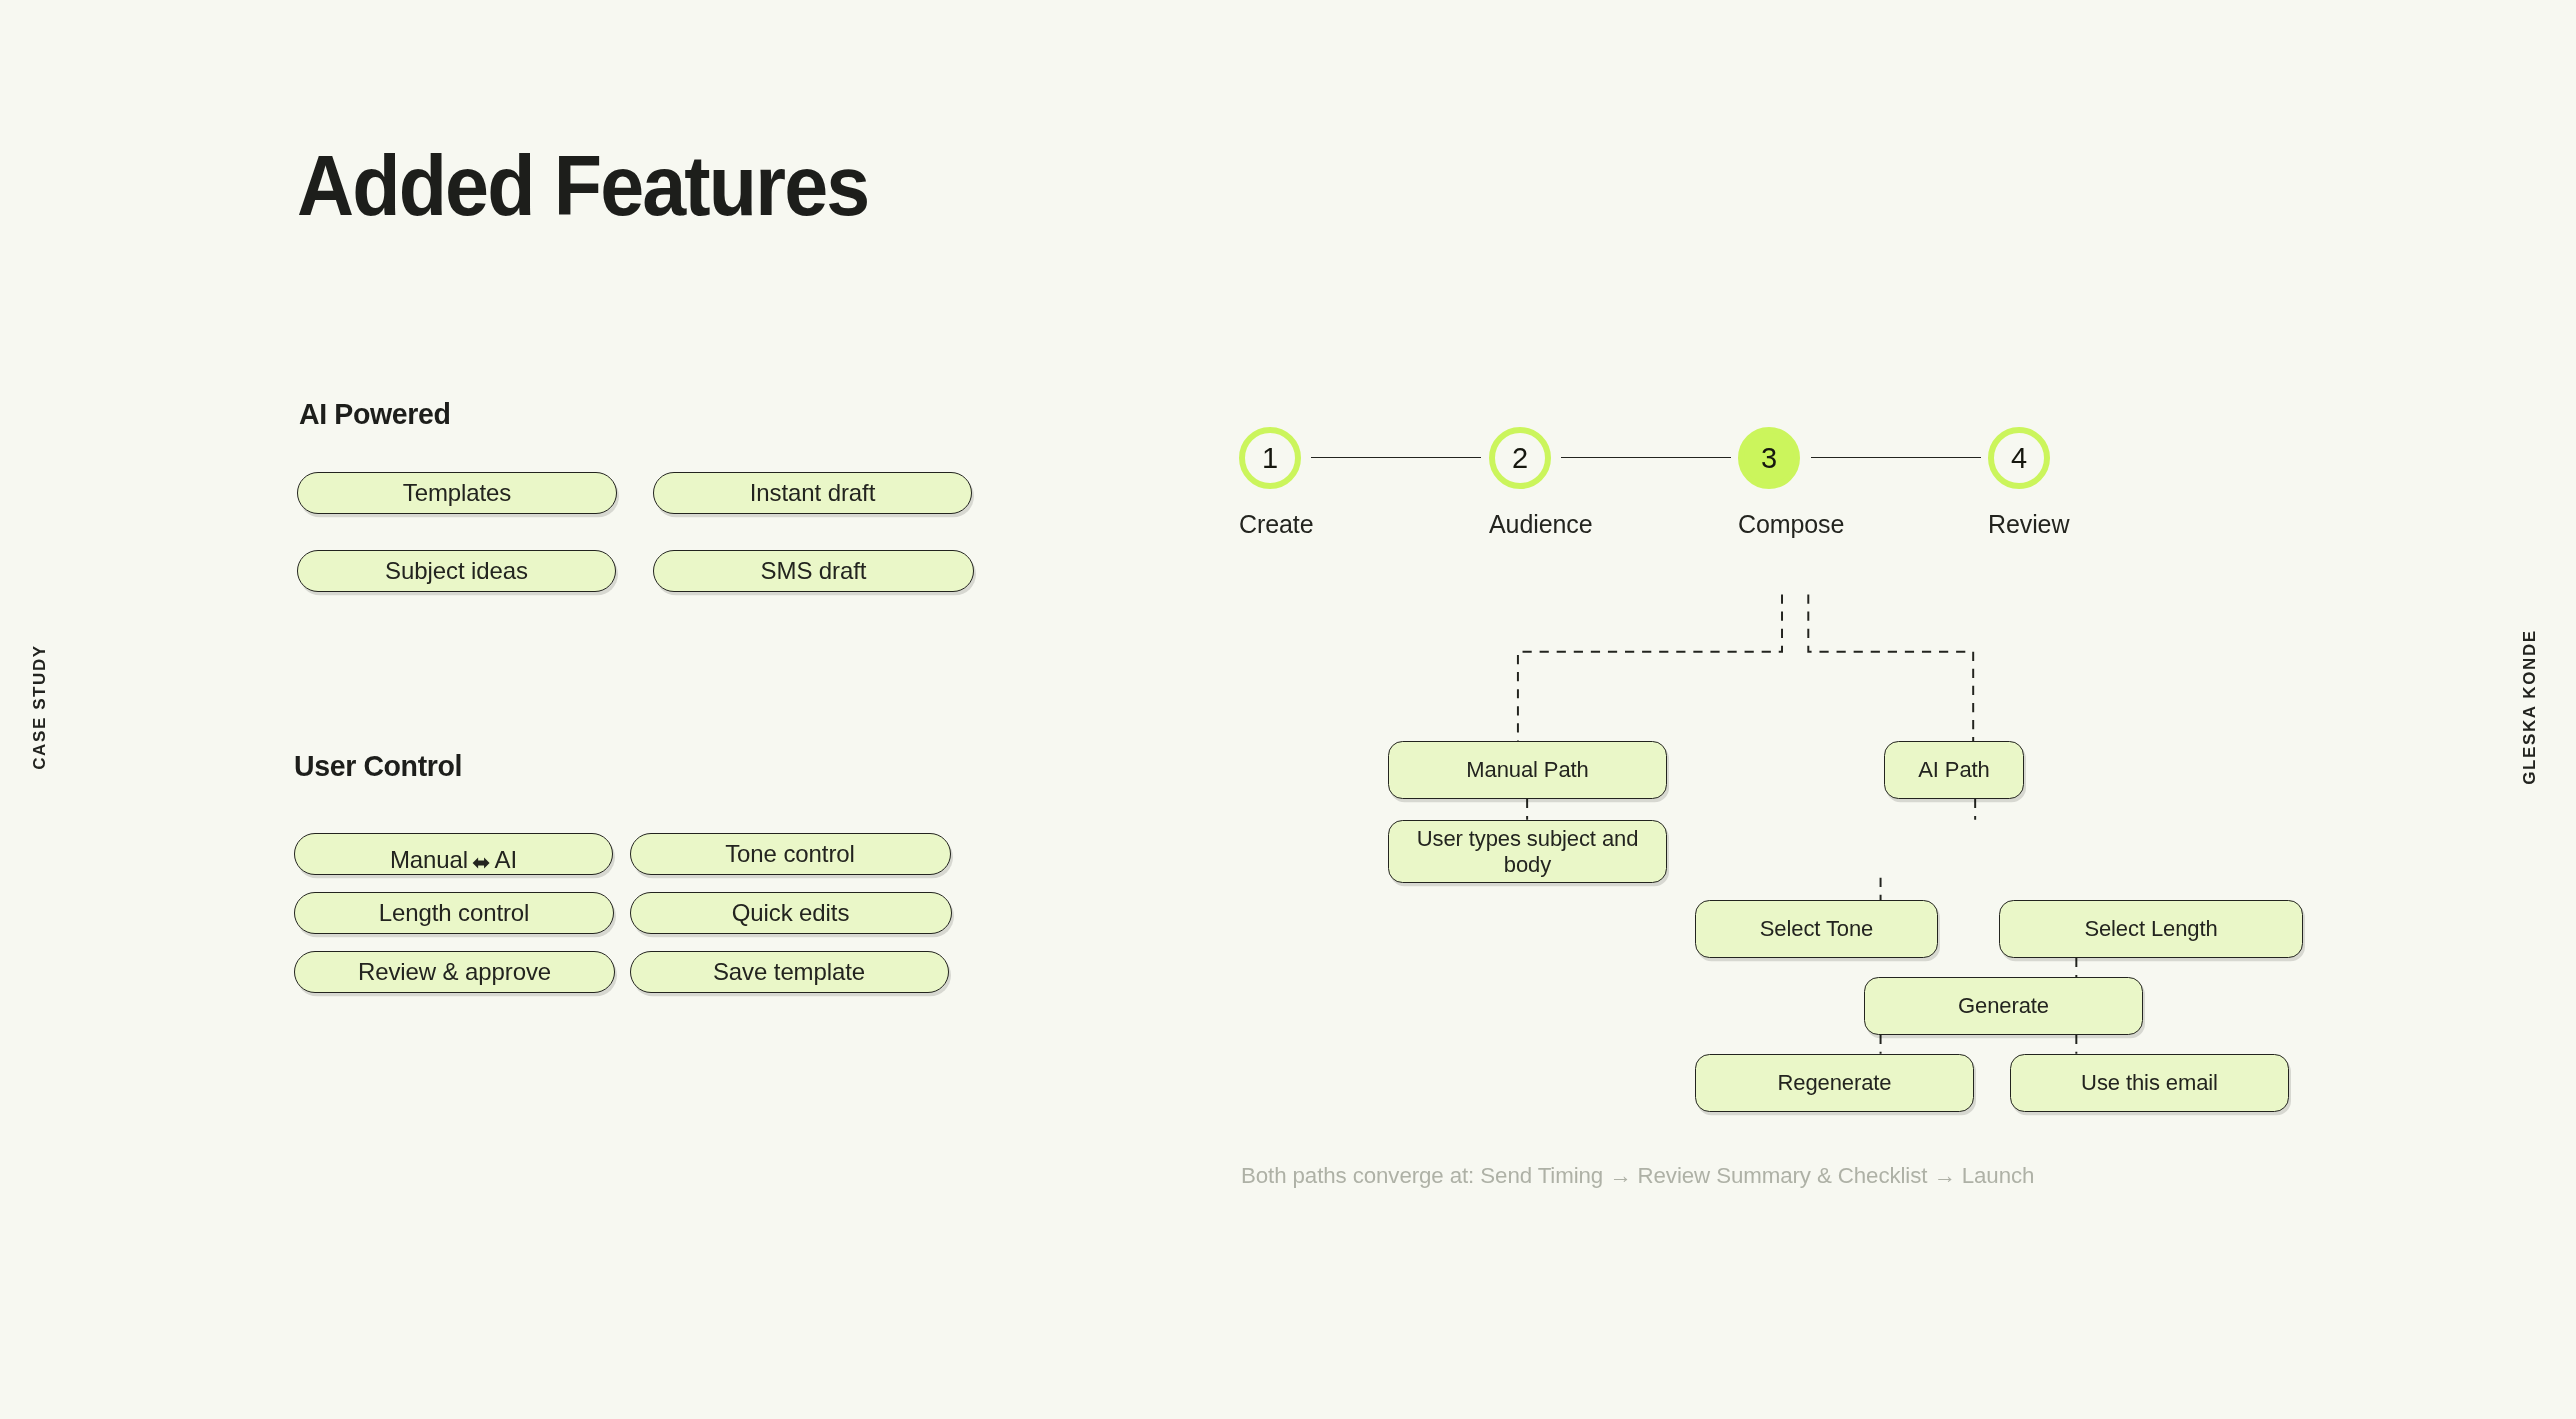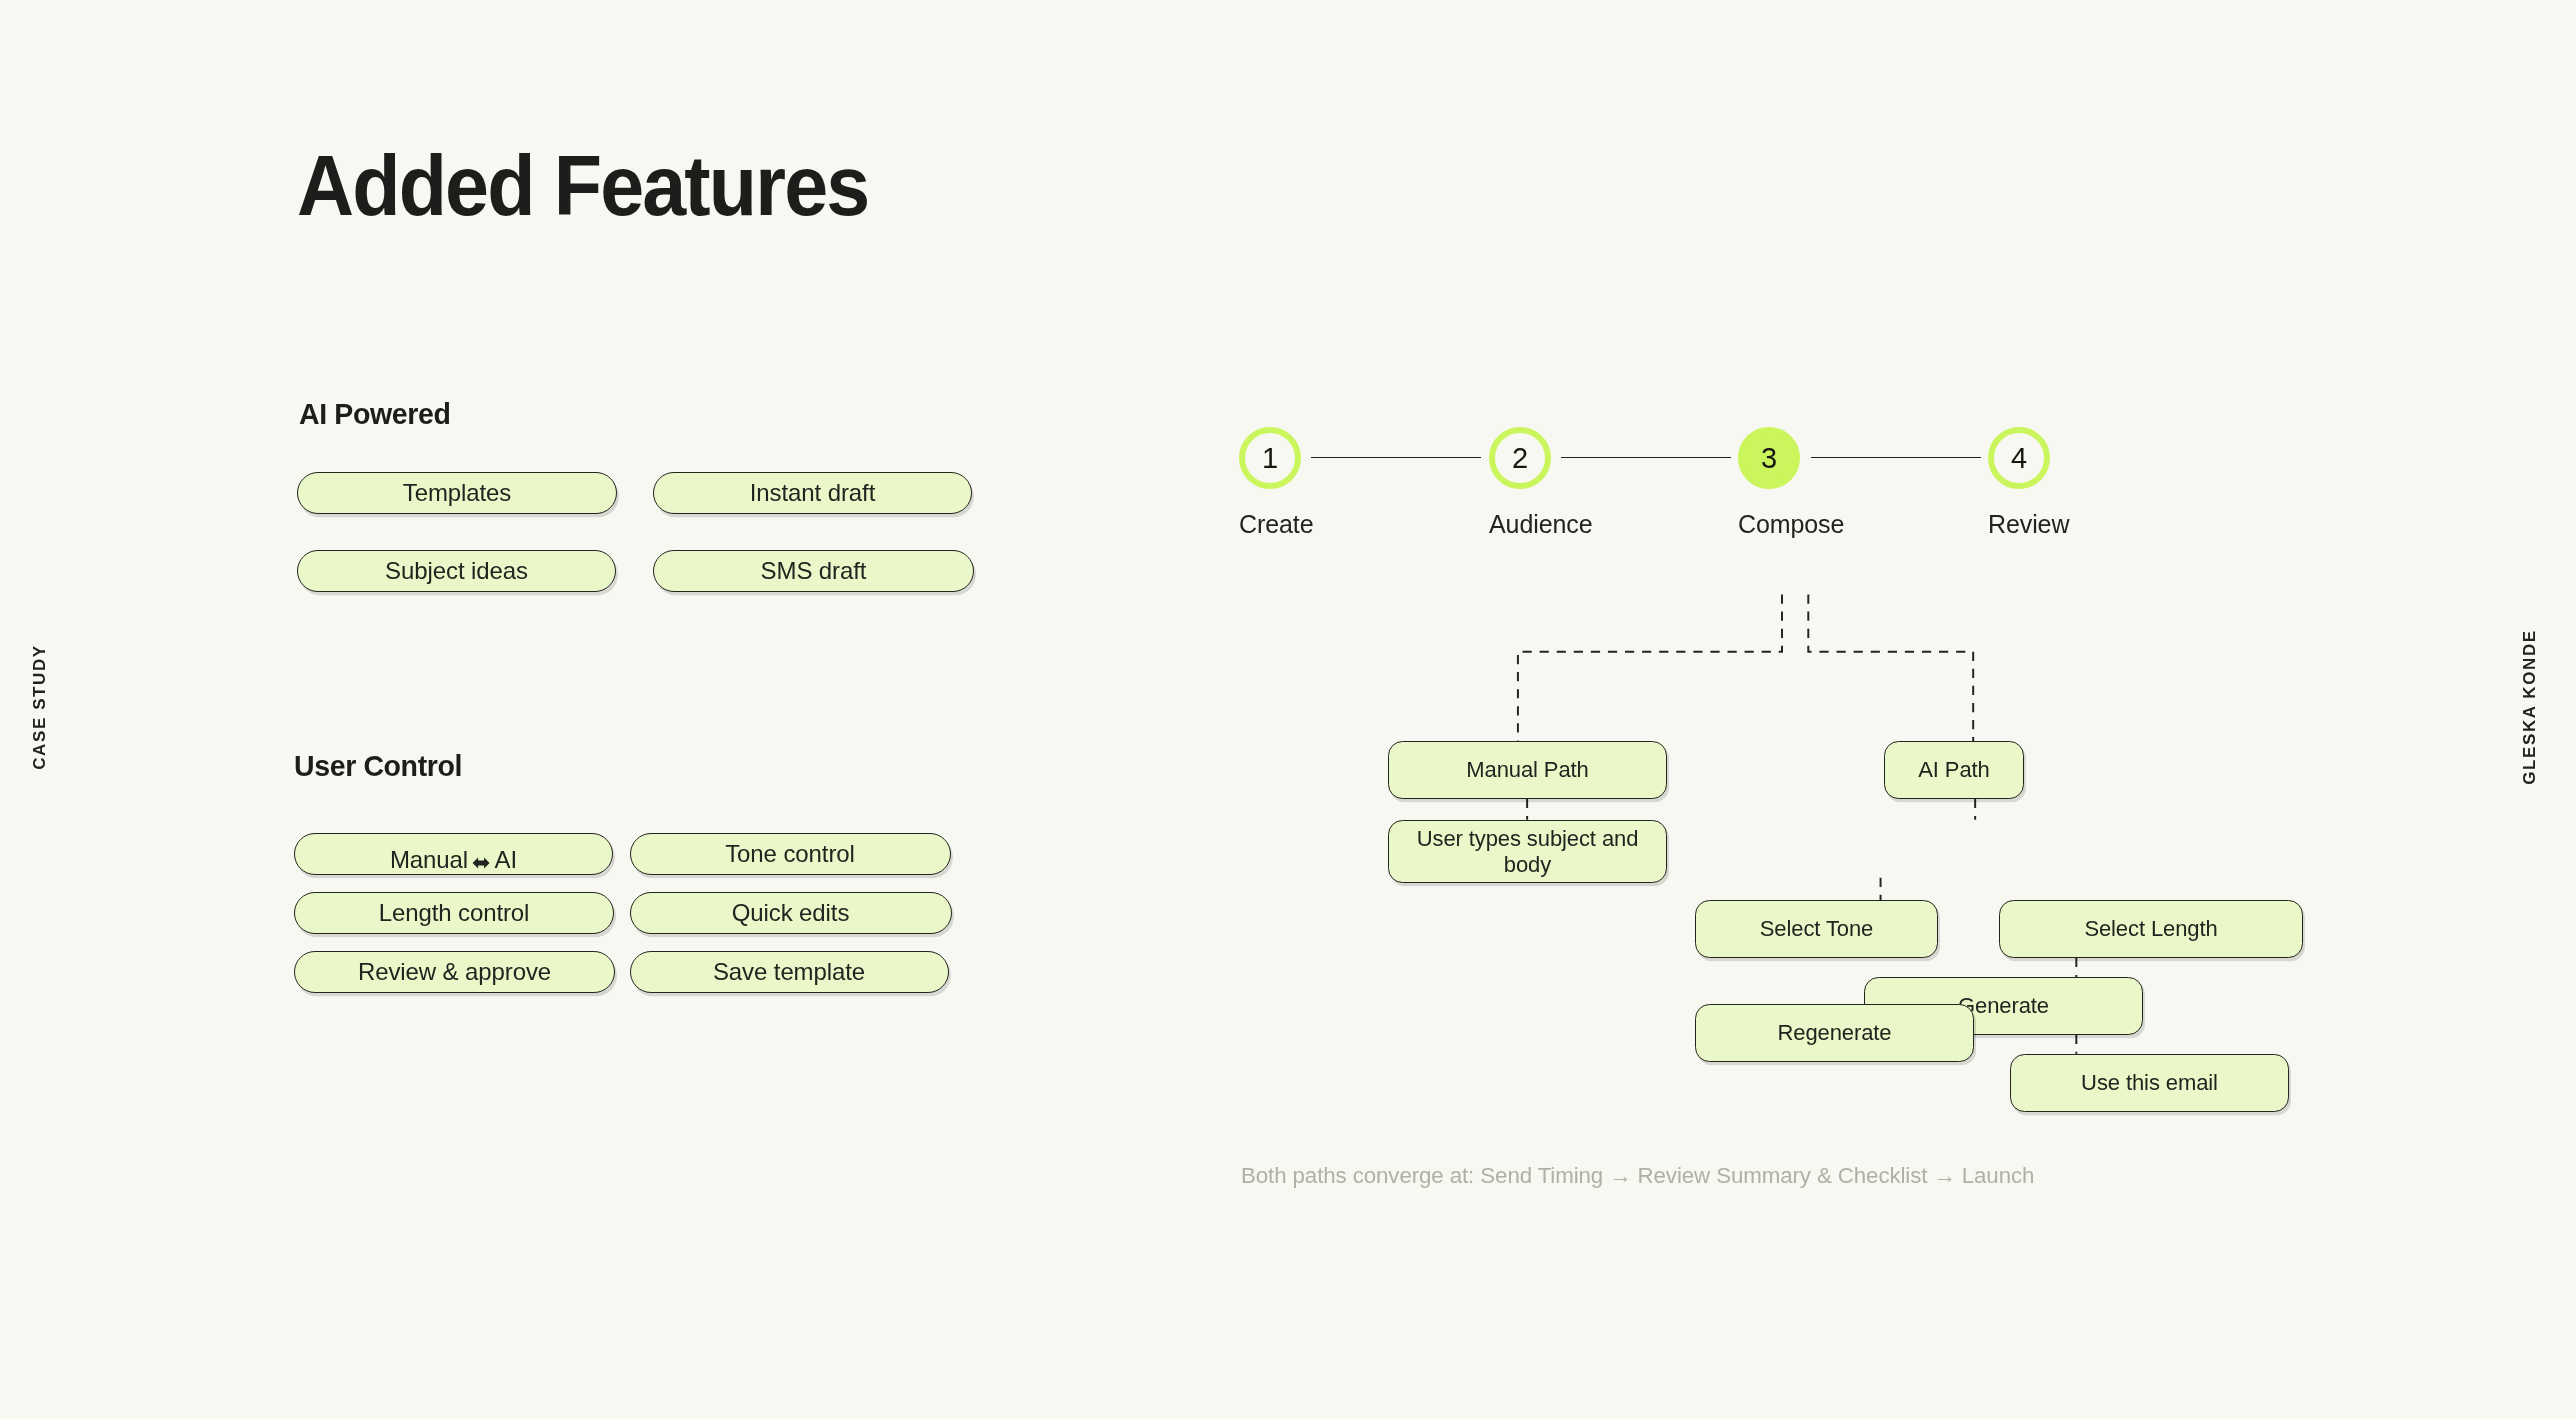--- a/index.html
+++ b/index.html
@@ -183,21 +183,21 @@
     padding: 0 9.2px;
     letter-spacing: -0.1px;
   }
   #box-manual-path     { left: 1388px; top: 741px; width: 279px; height: 58px; }
   #box-user-types      { left: 1388px; top: 820px; width: 279px; height: 63px; }
   #box-ai-path         { left: 1840px; top: 741px; width: 140px; height: 58px; margin-left: 44px; }
   #box-select-template { left: 1837px; top: 820px; width: 277px; height: 58px; }
   #box-select-tone     { left: 1695px; top: 900px; width: 243px; height: 58px; }
   #box-select-length   { left: 1986px; top: 900px; width: 304px; height: 58px; margin-left: 13px; }
   #box-generate        { left: 1840px; top: 977px; width: 279px; height: 58px; margin-left: 24px; }
-  #box-regenerate      { left: 1695px; top: 1004px; width: 279px; height: 58px; }
+  #box-regenerate      { left: 1695px; top: 1054px; width: 279px; height: 58px; }
   #box-use-this-email  { left: 1986px; top: 1054px; width: 279px; height: 58px; margin-left: 24px; }
 
   #flow-caption {
     position: absolute;
     left: 1241px;
     top: 1163px;
     font-size: 22.3px;
     color: #aeb1a6;
     white-space: nowrap;
     letter-spacing: -0.1px;

